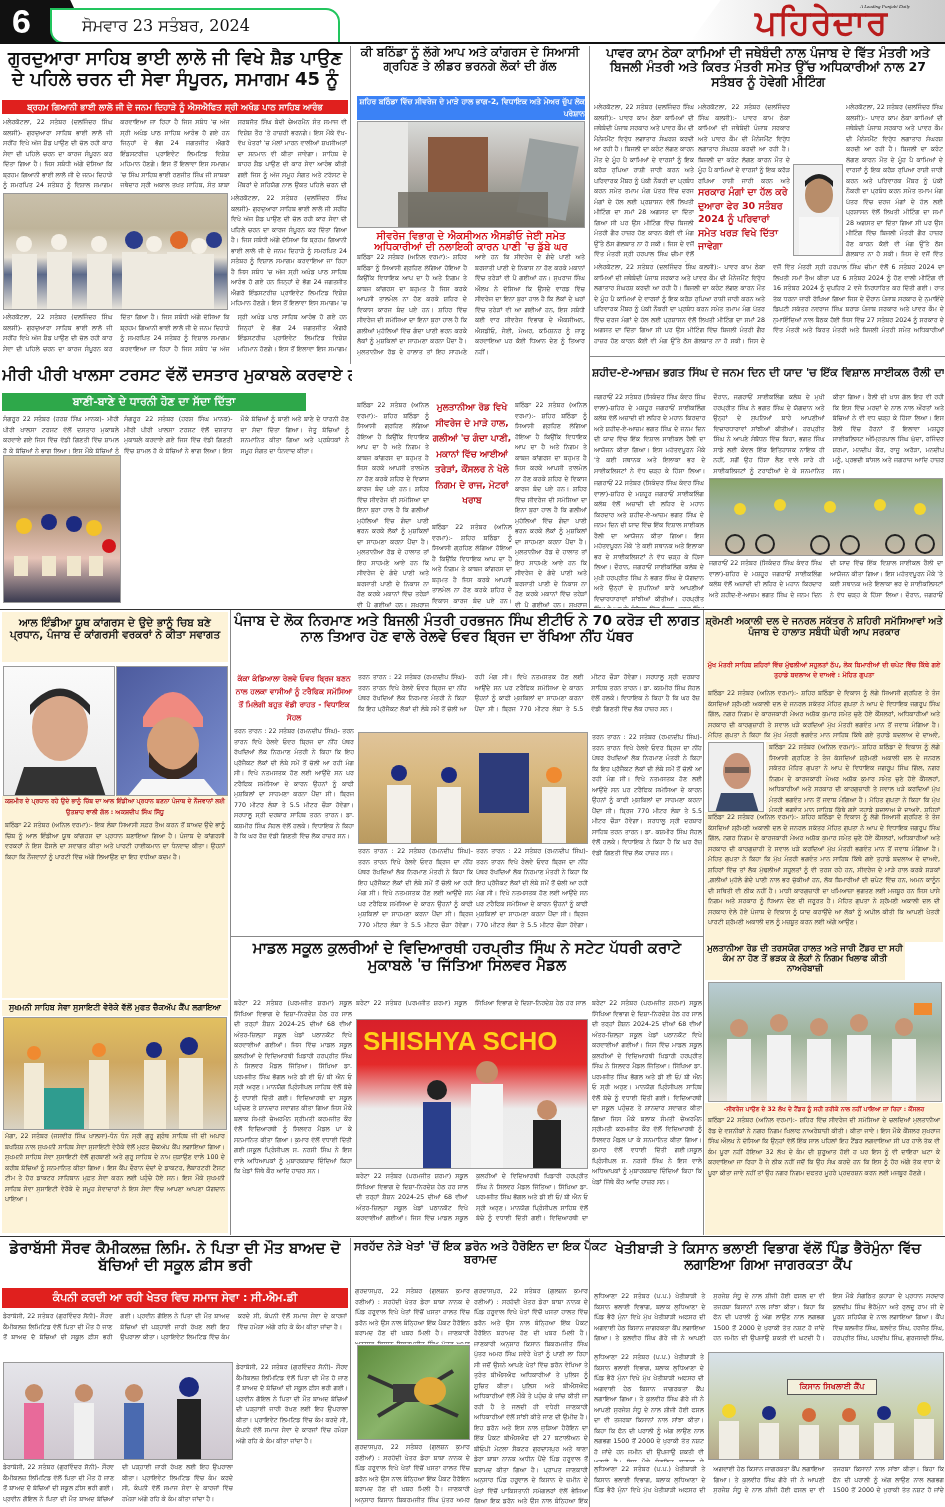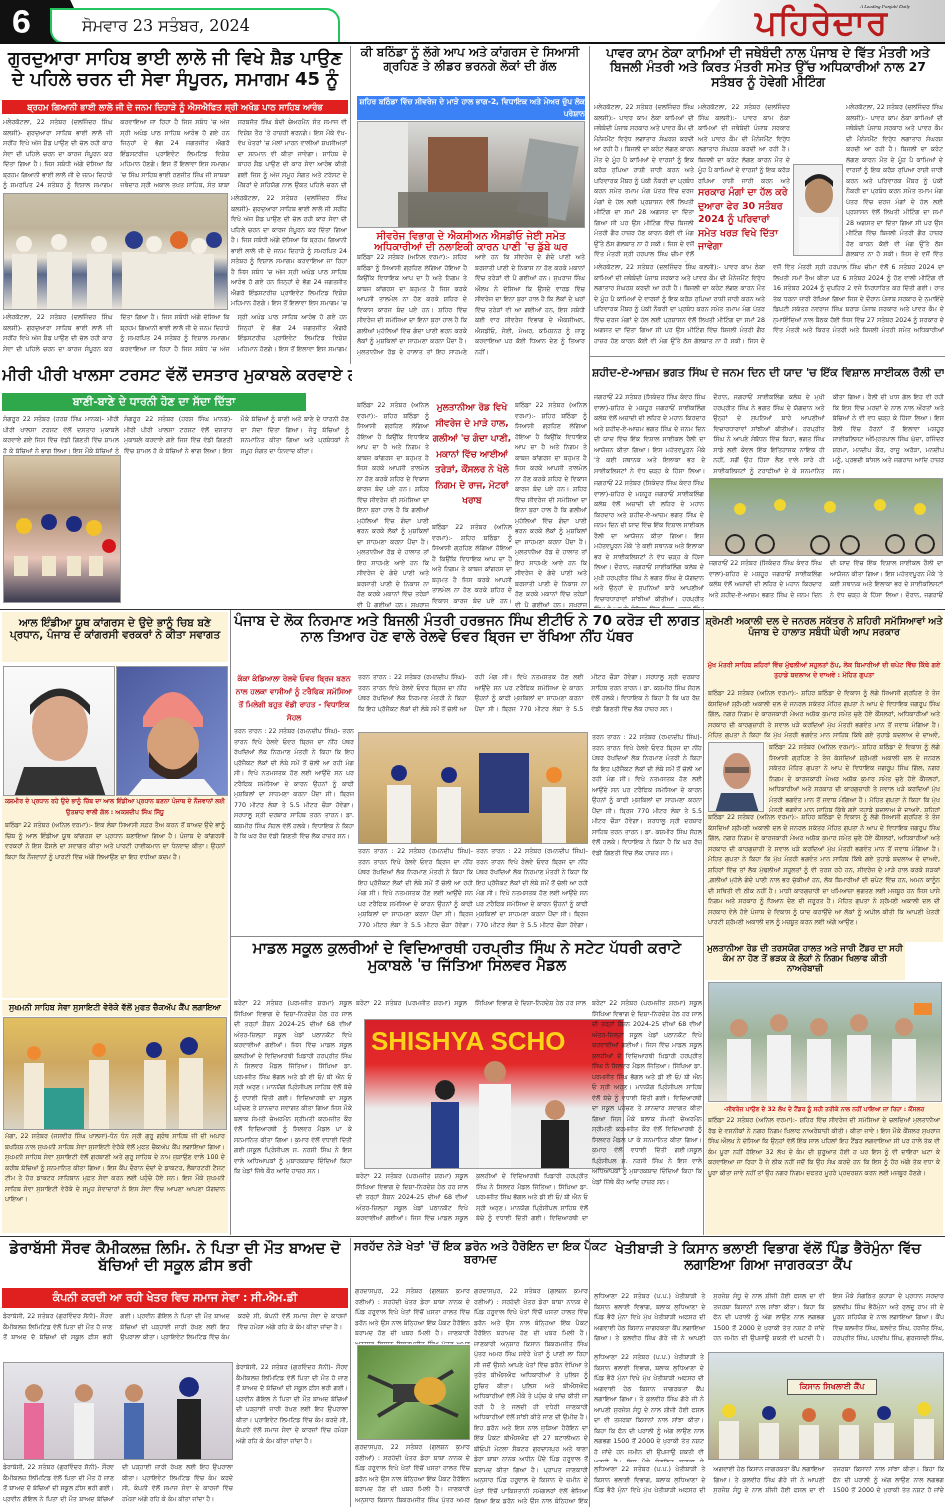--- a/index.html
+++ b/index.html
@@ -249,21 +249,21 @@
         <rect x="175" y="40" width="24" height="73"></rect>
       </g>
     <rect x="40" y="70" width="40" height="43" fill="#2f9c8f"></rect>
   </svg>
 </div>
 <div class="abs cream body-text" style="left:2px;top:1131px;width:226px;height:102px;padding:0 3px">ਮੋਗਾ, 22 ਸਤੰਬਰ (ਜਸਵੀਰ ਸਿੰਘ ਖਾਲਸਾ)-ਧੰਨ ਧੰਨ ਸ੍ਰੀ ਗੁਰੂ ਗ੍ਰੰਥ ਸਾਹਿਬ ਜੀ ਦੀ ਅਪਾਰ ਬਖਸ਼ਿਸ਼ ਨਾਲ ਸੁਖਮਨੀ ਸਾਹਿਬ ਸੇਵਾ ਸੁਸਾਇਟੀ ਵੇਰੋਕੇ ਵੱਲੋਂ ਮੁਫਤ ਚੈਕਅੱਪ ਕੈਂਪ ਲਗਾਇਆ ਗਿਆ। ਸੁਖਮਨੀ ਸਾਹਿਬ ਸੇਵਾ ਸੁਸਾਇਟੀ ਵੱਲੋਂ ਗੁਰਬਾਣੀ ਅਤੇ ਗੁਰੂ ਸਾਹਿਬ ਦੇ ਨਾਮ ਜੁੜਾਉਣ ਵਾਲੇ 100 ਦੇ ਕਰੀਬ ਬੱਚਿਆਂ ਨੂੰ ਸਨਮਾਨਿਤ ਕੀਤਾ ਗਿਆ। ਇਸ ਕੈਂਪ ਦੌਰਾਨ ਦੰਦਾਂ ਦੇ ਡਾਕਟਰ, ਲੈਬਾਰਟਰੀ ਟੈਸਟ ਟੀਮ ਤੇ ਹੋਰ ਡਾਕਟਰ ਸਾਹਿਬਾਨ ਮੁਫ਼ਤ ਸੇਵਾ ਕਰਨ ਲਈ ਪਹੁੰਚੇ ਹੋਏ ਸਨ। ਇਸ ਮੌਕੇ ਸੁਖਮਨੀ ਸਾਹਿਬ ਸੇਵਾ ਸੁਸਾਇਟੀ ਵੇਰੋਕੇ ਦੇ ਸਮੂਹ ਸੇਵਾਦਾਰਾਂ ਨੇ ਇਸ ਸੇਵਾ ਵਿੱਚ ਆਪਣਾ ਆਪਣਾ ਯੋਗਦਾਨ ਪਾਇਆ।</div>
 
 <div class="abs hl" style="left:232px;top:940px;width:470px;height:56px;font-size:15px">ਮਾਡਲ ਸਕੂਲ ਕੁਲਰੀਆਂ ਦੇ ਵਿਦਿਆਰਥੀ ਹਰਪ੍ਰੀਤ ਸਿੰਘ ਨੇ ਸਟੇਟ ਪੱਧਰੀ ਕਰਾਟੇ ਮੁਕਾਬਲੇ 'ਚ ਜਿੱਤਿਆ ਸਿਲਵਰ ਮੈਡਲ</div>
 <div class="abs body-text" style="left:234px;top:998px;width:118px;height:235px">ਬਰੇਟਾ 22 ਸਤੰਬਰ (ਪਰਮਜੀਤ ਸ਼ਰਮਾ) ਸਕੂਲ ਸਿੱਖਿਆ ਵਿਭਾਗ ਦੇ ਦਿਸ਼ਾ-ਨਿਰਦੇਸ਼ ਹੇਠ ਹਰ ਸਾਲ ਦੀ ਤਰ੍ਹਾਂ ਸ਼ੈਸ਼ਨ 2024-25 ਦੀਆਂ 68 ਵੀਆਂ ਅੰਤਰ-ਜ਼ਿਲ੍ਹਾ ਸਕੂਲ ਖੇਡਾਂ ਪਠਾਨਕੋਟ ਵਿਖੇ ਕਰਵਾਈਆਂ ਗਈਆਂ। ਜਿਸ ਵਿੱਚ ਮਾਡਲ ਸਕੂਲ ਕੁਲਰੀਆਂ ਦੇ ਵਿਦਿਆਰਥੀ ਖਿਡਾਰੀ ਹਰਪ੍ਰੀਤ ਸਿੰਘ ਨੇ ਸਿਲਵਰ ਮੈਡਲ ਜਿੱਤਿਆ। ਸਿੱਖਿਆ ਡਾ. ਪਰਮਜੀਤ ਸਿੰਘ ਭੋਗਲ ਅਤੇ ਡੀ ਈ ਓ/ ਬੀ ਐਨ ਓ ਸ੍ਰੀ ਅਰੁਣ। ਮਾਨਯੋਗ ਪ੍ਰਿੰਸੀਪਲ ਸਾਹਿਬ ਵੱਲੋਂ ਬੱਚੇ ਨੂੰ ਵਧਾਈ ਦਿੱਤੀ ਗਈ। ਵਿਦਿਆਰਥੀ ਦਾ ਸਕੂਲ ਪਹੁੰਚਣ ਤੇ ਸ਼ਾਨਦਾਰ ਸਵਾਗਤ ਕੀਤਾ ਗਿਆ ਜਿਸ ਮੌਕੇ ਬਲਾਕ ਸੰਮਤੀ ਚੇਅਰਮੈਨ ਸ੍ਰੀਮਤੀ ਕਰਮਜੀਤ ਕੌਰ ਵੱਲੋਂ ਵਿਦਿਆਰਥੀ ਨੂੰ ਸਿਲਵਰ ਮੈਡਲ ਪਾ ਕੇ ਸਨਮਾਨਿਤ ਕੀਤਾ ਗਿਆ। ਕੁਮਾਰ ਵੱਲੋਂ ਵਧਾਈ ਦਿੱਤੀ ਗਈ।ਸਕੂਲ ਪ੍ਰਿੰਸੀਪਲ ਸ. ਨਰਸੀ ਸਿੰਘ ਨੇ ਇਸ ਵਾਲੇ ਅਧਿਆਪਕਾਂ ਨੂੰ ਮੁਬਾਰਕਬਾਦ ਦਿੰਦਿਆਂ ਕਿਹਾ ਕਿ ਖੇਡਾਂ ਜਿੱਥੇ ਕੌਰ ਆਦਿ ਹਾਜ਼ਰ ਸਨ।</div>
 <div class="abs body-text" style="left:356px;top:998px;width:230px;height:20px;column-count:2">ਬਰੇਟਾ 22 ਸਤੰਬਰ (ਪਰਮਜੀਤ ਸ਼ਰਮਾ) ਸਕੂਲ ਸਿੱਖਿਆ ਵਿਭਾਗ ਦੇ ਦਿਸ਼ਾ-ਨਿਰਦੇਸ਼ ਹੇਠ ਹਰ ਸਾਲ ਦੀ ਤਰ੍ਹਾਂ ਸ਼ੈਸ਼ਨ 2024-25 ਦੀਆਂ 68 ਵੀਆਂ ਅੰਤਰ-ਜ਼ਿਲ੍ਹਾ ਸਕੂਲ ਖੇਡਾਂ ਪਠਾਨਕੋਟ ਵਿਖੇ ਕਰਵਾਈਆਂ ਗਈਆਂ। ਜਿਸ ਵਿੱਚ ਮਾਡਲ ਸਕੂਲ ਕੁਲਰੀਆਂ ਦੇ ਵਿਦਿਆਰਥੀ ਖਿਡਾਰੀ ਹਰਪ੍ਰੀਤ ਸਿੰਘ ਨੇ ਸਿਲਵਰ ਮੈਡਲ ਜਿੱਤਿਆ। ਸਿੱਖਿਆ ਡਾ. ਪਰਮਜੀਤ ਸਿੰਘ ਭੋਗਲ ਅਤੇ ਡੀ ਈ ਓ/ ਬੀ ਐਨ ਓ ਸ੍ਰੀ ਅਰੁਣ। ਮਾਨਯੋਗ ਪ੍ਰਿੰਸੀਪਲ ਸਾਹਿਬ ਵੱਲੋਂ ਬੱਚੇ ਨੂੰ ਵਧਾਈ ਦਿੱਤੀ ਗਈ। ਵਿਦਿਆਰਥੀ ਦਾ ਸਕੂਲ ਪਹੁੰਚਣ ਤੇ ਸ਼ਾਨਦਾਰ ਸਵਾਗਤ ਕੀਤਾ ਗਿਆ ਜਿਸ ਮੌਕੇ ਬਲਾਕ ਸੰਮਤੀ ਚੇਅਰਮੈਨ ਸ੍ਰੀਮਤੀ ਕਰਮਜੀਤ ਕੌਰ ਵੱਲੋਂ ਵਿਦਿਆਰਥੀ ਨੂੰ ਸਿਲਵਰ ਮੈਡਲ ਪਾ ਕੇ ਸਨਮਾਨਿਤ ਕੀਤਾ ਗਿਆ। ਕੁਮਾਰ ਵੱਲੋਂ ਵਧਾਈ ਦਿੱਤੀ ਗਈ।ਸਕੂਲ ਪ੍ਰਿੰਸੀਪਲ ਸ. ਨਰਸੀ ਸਿੰਘ ਨੇ ਇਸ ਵਾਲੇ ਅਧਿਆਪਕਾਂ ਨੂੰ ਮੁਬਾਰਕਬਾਦ ਦਿੰਦਿਆਂ ਕਿਹਾ ਕਿ ਖੇਡਾਂ ਜਿੱਥੇ ਕੌਰ ਆਦਿ ਹਾਜ਼ਰ ਸਨ।</div>
-<div class="abs photo" style="left:364px;top:1019px;width:260px;height:150px;background:linear-gradient(180deg,#d8202a 0%,#e42a2a 30%,#ececec 60%,#eeeeee 100%)">
+<div class="abs photo" style="left:356px;top:1019px;width:232px;height:150px;background:linear-gradient(180deg,#d8202a 0%,#e42a2a 30%,#ececec 60%,#eeeeee 100%)">
   <div style="position:absolute;left:6px;top:6px;font:bold 26px 'Liberation Sans',sans-serif;color:#ffd21a;white-space:nowrap">SHISHYA SCHO</div>
   <svg width="232" height="150" style="position:absolute;left:0;top:0">
     <circle cx="80" cy="70" r="10" fill="#222"></circle>
       <rect x="66" y="82" width="28" height="68" fill="#2a3f8c"></rect>
     <circle cx="130" cy="52" r="11" fill="#c58d6a"></circle>
       <rect x="114" y="64" width="32" height="86" fill="#f4f4f4"></rect>
     <circle cx="190" cy="90" r="10" fill="#c58d6a"></circle>
       <rect x="176" y="100" width="28" height="50" fill="#222"></rect>
   </svg>
 </div>

